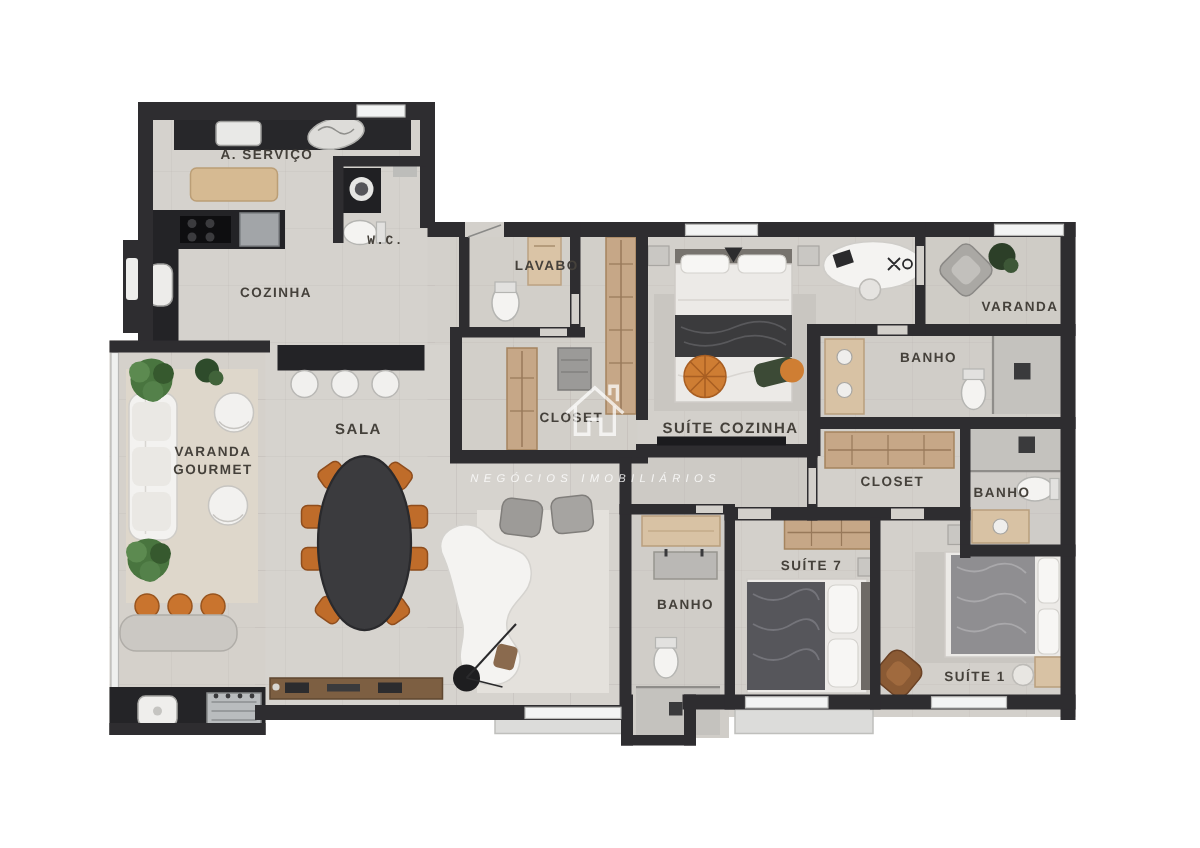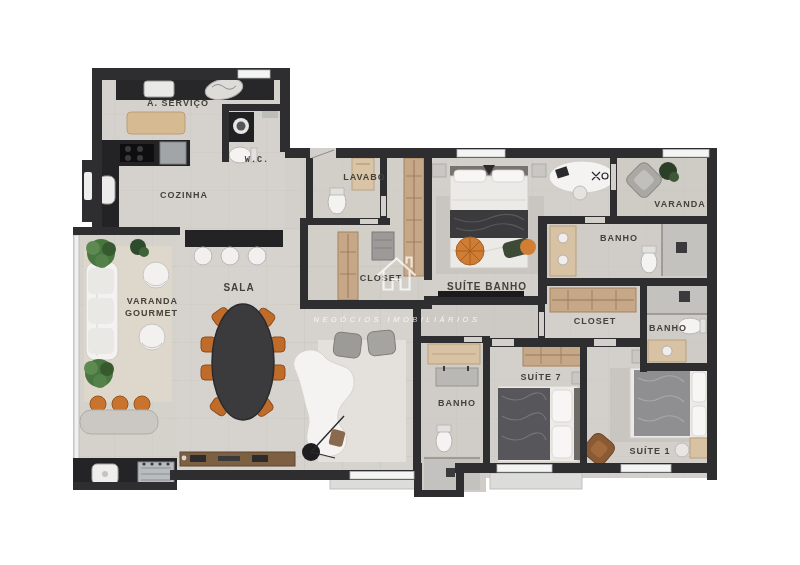--- a/index.html
+++ b/index.html
@@ -3,21 +3,21 @@
 <meta charset="utf-8">
 <style>
   html,body{margin:0;padding:0;background:#ffffff;}
   .stage{position:relative;width:800px;height:565px;background:#ffffff;overflow:hidden;
          font-family:"Liberation Sans", sans-serif;}
   .plan-svg{position:absolute;left:0;top:0;}
   .room-label{position:absolute;transform:translate(-50%,-50%);font-size:9px;font-weight:700;
               color:#45413b;letter-spacing:1px;white-space:nowrap;text-align:center;line-height:1.3;}
   .room-label.lg{font-size:10px;text-align:center;}
   .room-label.sm{font-size:8.5px;}
-  .room-label.wrap{white-space:normal;width:72px;text-align:right;}
+  .room-label.wrap{white-space:normal;width:72px;}
   .watermark{position:absolute;left:397px;top:288px;transform:translate(-50%,-50%);
              text-align:center;color:rgba(255,255,255,0.85);pointer-events:none;}
   .wm-icon{display:block;margin:0 auto 2px auto;opacity:.85;}
   .wm-brand{font-size:22px;font-weight:700;letter-spacing:2px;white-space:nowrap;
             text-shadow:0 0 3px rgba(120,115,105,0.25);}
   .wm-tagline{font-size:7.5px;font-weight:400;letter-spacing:3.5px;margin-top:20px;white-space:nowrap;
               color:rgba(255,255,255,0.8);font-style:italic;}
 </style>
 </head>
 <body>
@@ -353,21 +353,21 @@
     <rect x="497" y="464.5" width="55" height="7.5"></rect>
     <rect x="621" y="464.5" width="50" height="7.5"></rect>
   </g>
 </svg>
 
 <div class="room-label" style="left:178px;top:104px;">A. SERVIÇO</div>
 <div class="room-label sm" style="left:257px;top:161px;font-family:Liberation Mono, monospace;">W.C.</div>
 <div class="room-label" style="left:184px;top:196px;text-align:right;">COZINHA</div>
 <div class="room-label" style="left:341px;top:178px;padding-left:47px;">LAVABO</div>
 <div class="room-label" style="left:381px;top:279px;">CLOSET</div>
-<div class="room-label lg" style="left:487px;top:286px;">SUÍTE BANHO</div>
+<div class="room-label lg" style="left:487px;top:286px;">SUÍTE COZINHA</div>
 <div class="room-label" style="left:680px;top:205px;">VARANDA</div>
 <div class="room-label" style="left:619px;top:239px;">BANHO</div>
 <div class="room-label" style="left:595px;top:322px;">CLOSET</div>
 <div class="room-label" style="left:668px;top:329px;">BANHO</div>
 <div class="room-label wrap" style="left:142px;top:308px;">VARANDA GOURMET</div>
 <div class="room-label lg" style="left:239px;top:287px;">SALA</div>
 <div class="room-label" style="left:457px;top:404px;">BANHO</div>
 <div class="room-label" style="left:541px;top:378px;">SUÍTE 7</div>
 <div class="room-label" style="left:650px;top:452px;">SUÍTE 1</div>
 

